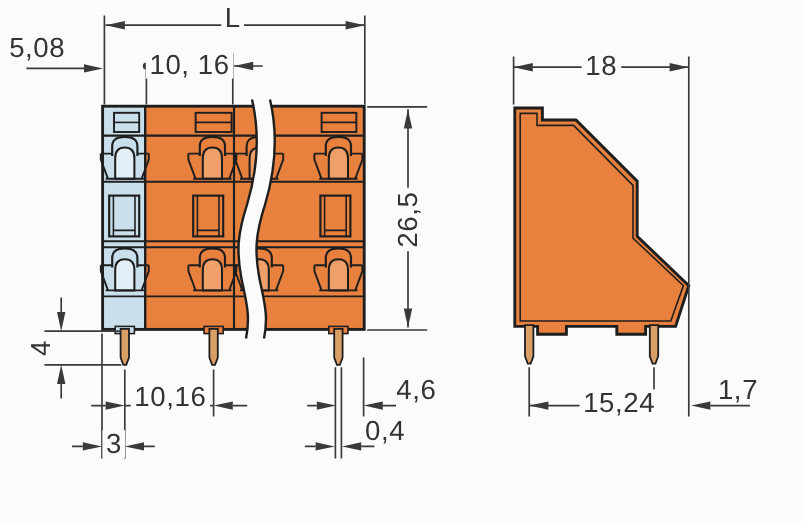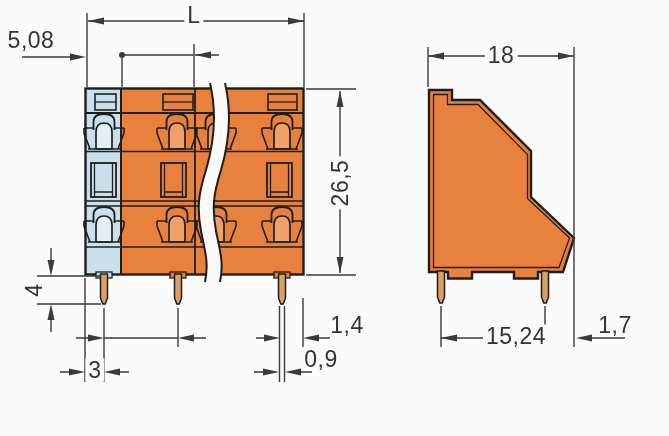--- a/index.html
+++ b/index.html
@@ -182,22 +182,24 @@
     <polygon class="dimfill" points="441,338 457,334.5 457,341.5"></polygon>
     <polygon class="dimfill" points="545,338 529,334.5 529,341.5"></polygon>
 
     <path class="dim" d="M 592,338 H 625"></path>
     <polygon class="dimfill" points="576,338 592,334.5 592,341.5"></polygon>
   </g>
 </svg>
 
 <div class="dim-label" style="left:31px;top:40px">5,08</div>
 <div class="dim-label lbg" style="left:194px;top:15px">L</div>
+<div class="dim-label lbg" style="left:158px;top:54px">10, 16</div>
 <div class="dim-label lbg rot" style="left:340px;top:183px">26,5</div>
 <div class="dim-label rot" style="left:34px;top:290px">4</div>
+<div class="dim-label lbg" style="left:142px;top:331px">10,16</div>
 <div class="dim-label lbg" style="left:95px;top:370px">3</div>
-<div class="dim-label" style="left:347px;top:325px">1,4</div>
-<div class="dim-label" style="left:321px;top:359px">0,9</div>
+<div class="dim-label" style="left:347px;top:325px">4,6</div>
+<div class="dim-label" style="left:321px;top:359px">0,4</div>
 <div class="dim-label lbg" style="left:501px;top:55px">18</div>
 <div class="dim-label lbg" style="left:516px;top:336px">15,24</div>
 <div class="dim-label" style="left:615px;top:325px">1,7</div>
 
 </div>
 
 </body></html>

